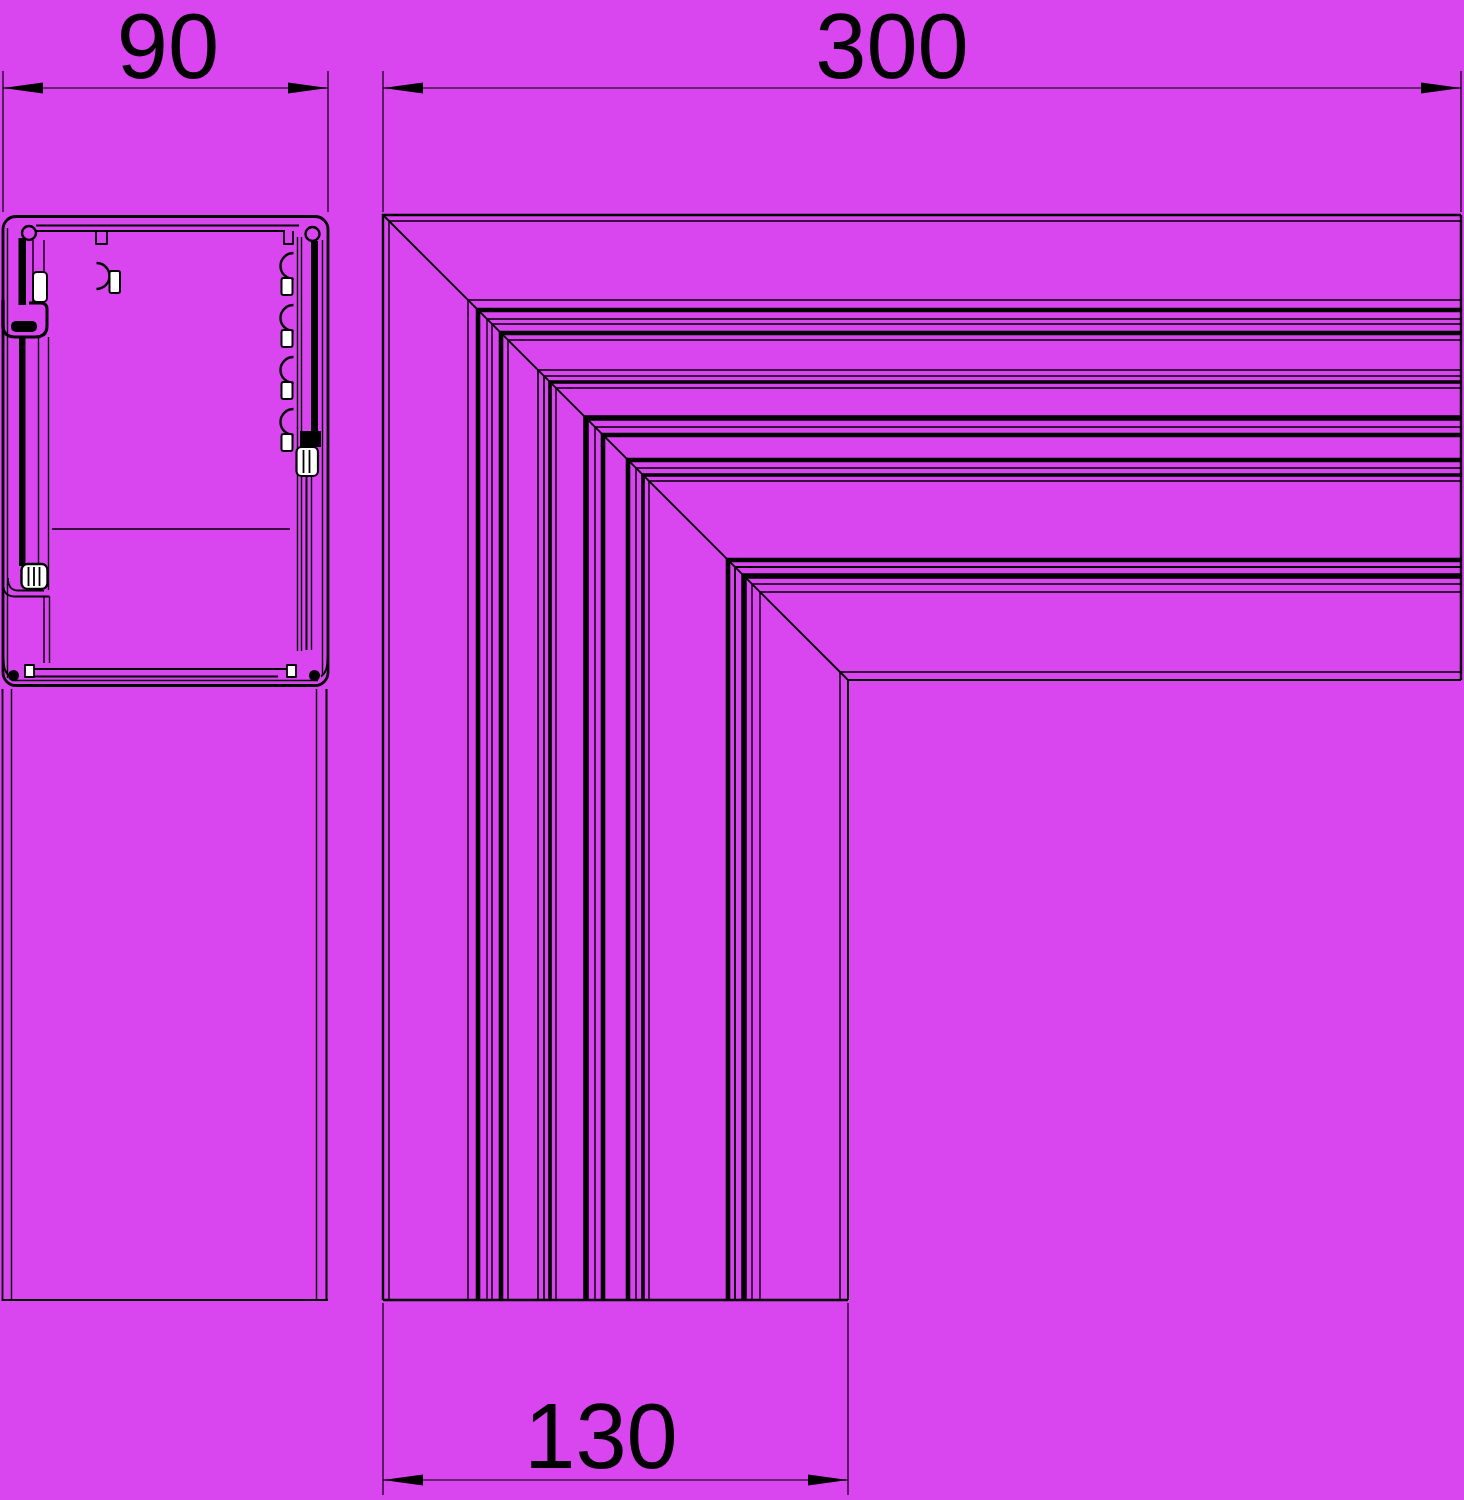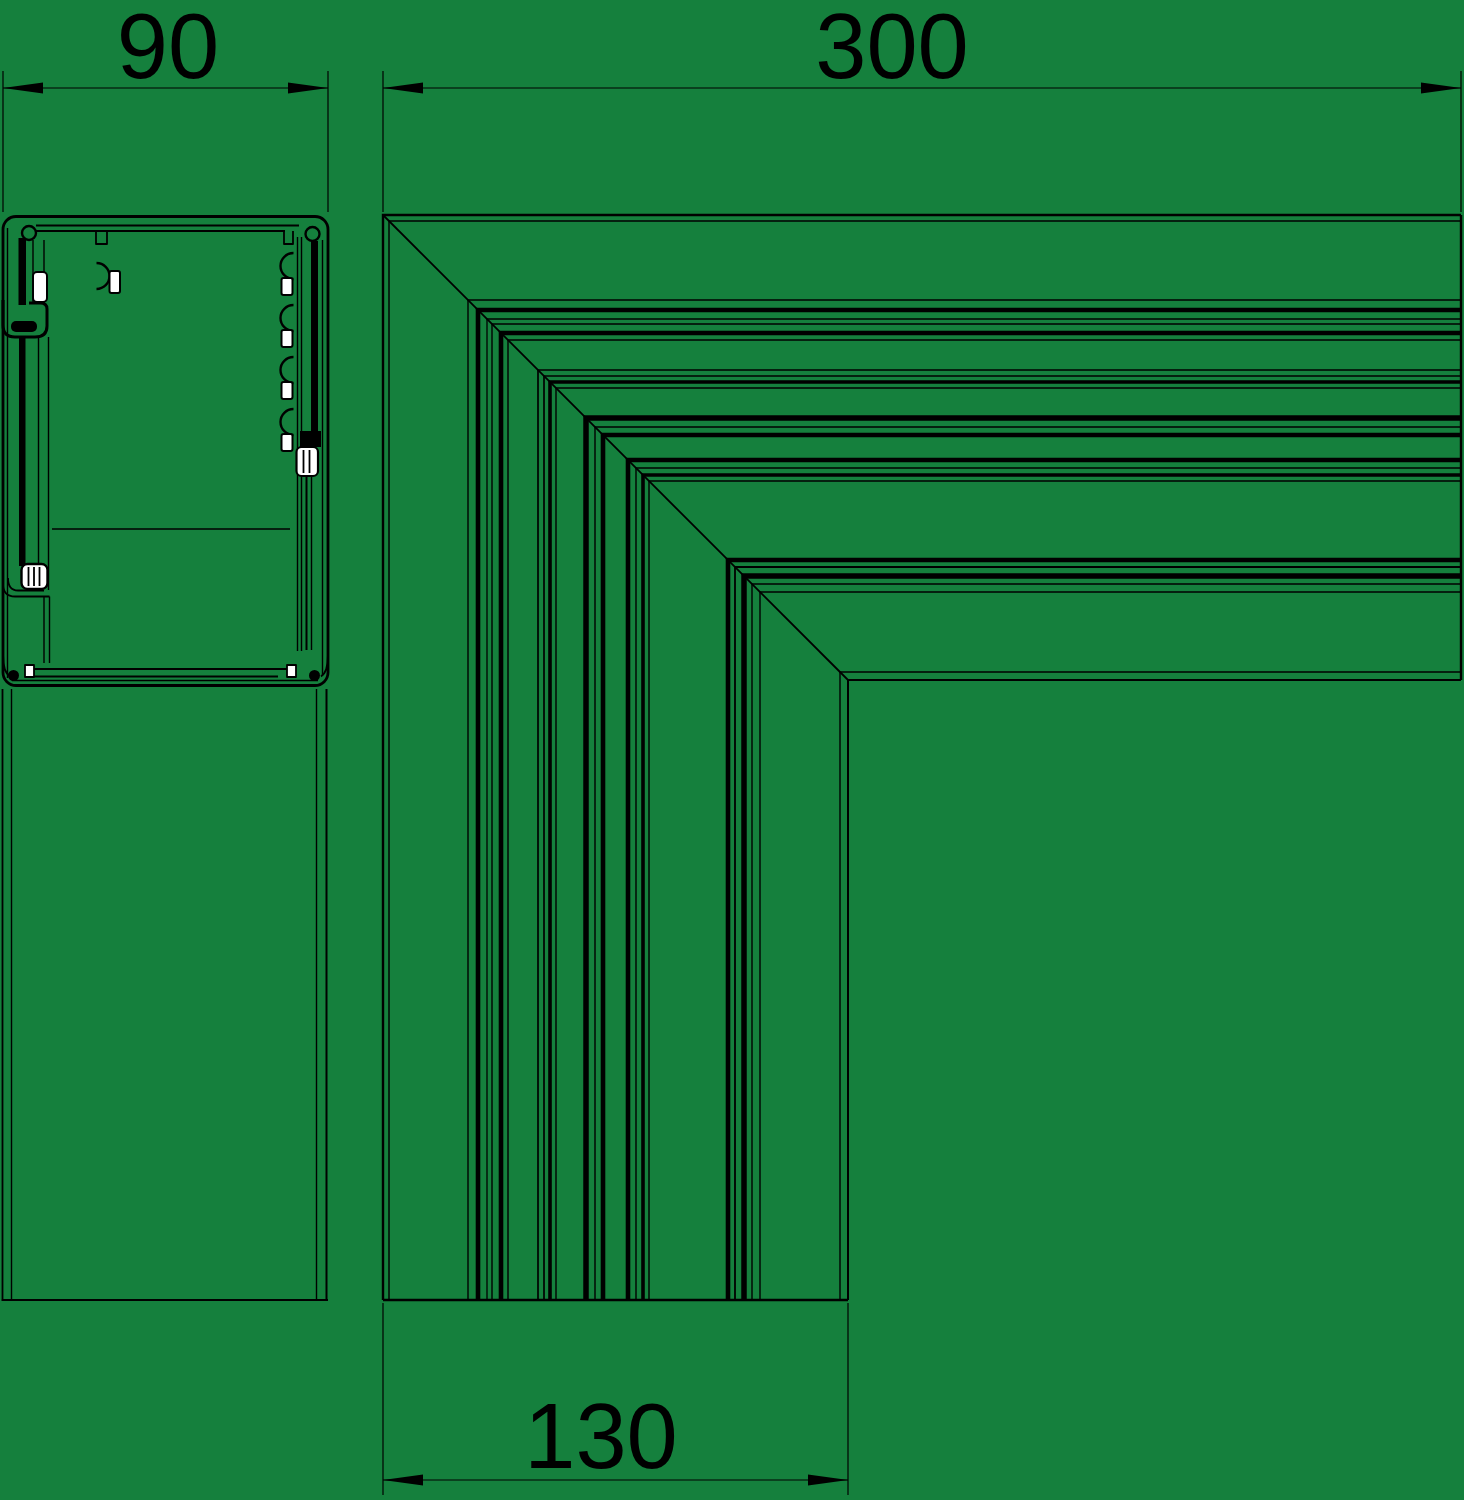--- a/index.html
+++ b/index.html
@@ -1,20 +1,20 @@
 <!DOCTYPE html>
 <html><head>
 <meta charset="utf-8">
 <style>
   html, body { margin: 0; padding: 0; background: #ffffff; }
   .canvas {
     position: relative;
     width: 1464px;
     height: 1500px;
-    background: #15803d;
+    background: #d946ef;
     overflow: hidden;
     font-family: "Liberation Sans", sans-serif;
   }
   svg { position: absolute; left: 0; top: 0; }
   .dim-text {
     font-family: "Liberation Sans", sans-serif;
     font-size: 92px;
     fill: #000000;
     text-anchor: middle;
   }

